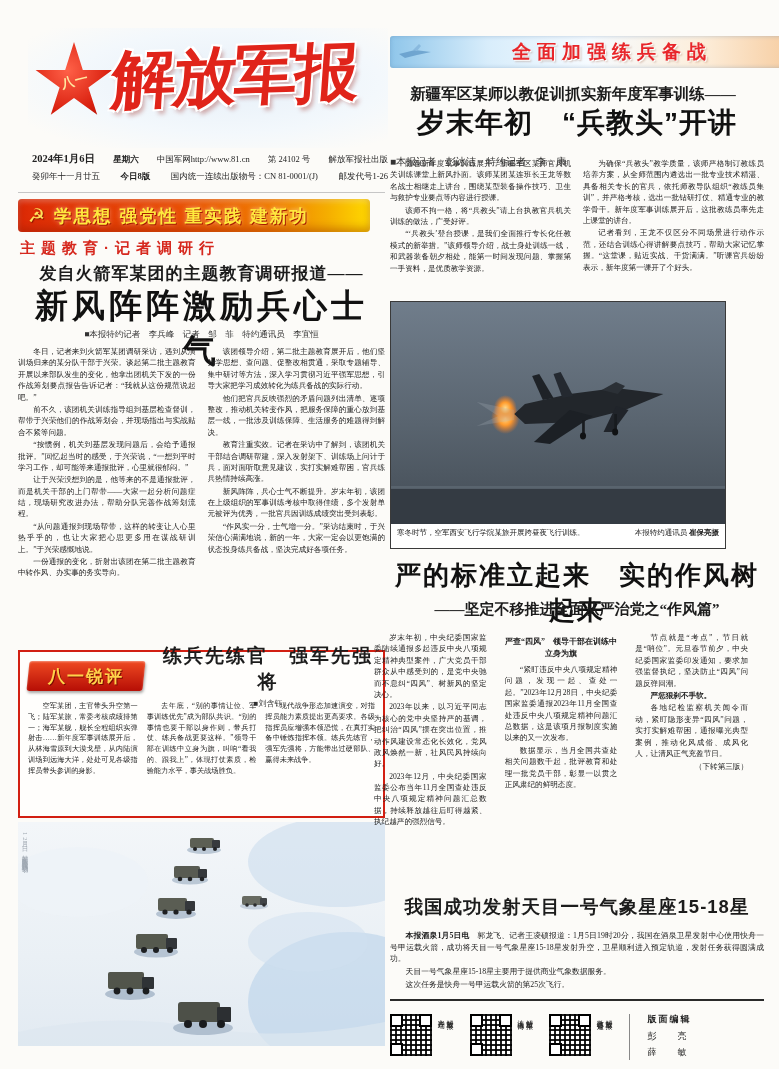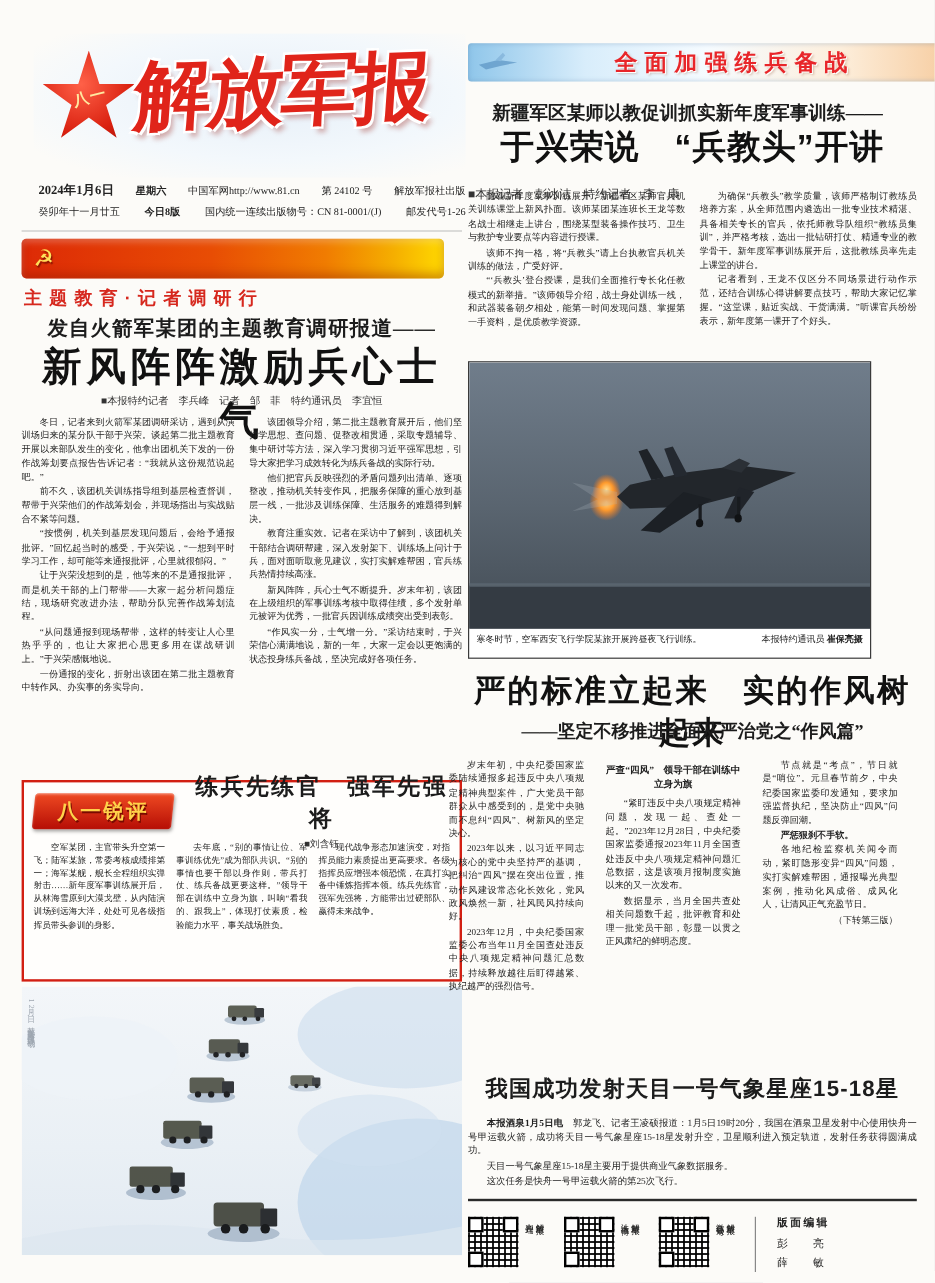--- a/index.html
+++ b/index.html
@@ -138,20 +138,21 @@
       <span>癸卯年十一月廿五</span>
       <span class="info-b">今日8版</span>
       <span>国内统一连续出版物号：CN 81-0001/(J)</span>
       <span>邮发代号1-26</span>
     </div>
   </div>
   <div class="header-rule"></div>
 
   <div class="theme-banner">
     <span class="emblem">☭</span>
+    <span class="theme-banner-text">学思想 强党性 重实践 建新功</span>
   </div>
   <div class="theme-sub">主题教育·记者调研行</div>
 
   <div class="lead-kicker">发自火箭军某团的主题教育调研报道——</div>
   <div class="lead-headline">新风阵阵激励兵心士气</div>
   <div class="lead-byline">■本报特约记者　李兵峰　记者　邹　菲　特约通讯员　李宜恒</div>
   <div class="lead-cols">
     <div class="tcol">
       <p class="p">冬日，记者来到火箭军某团调研采访，遇到从演训场归来的某分队干部于兴荣。谈起第二批主题教育开展以来部队发生的变化，他拿出团机关下发的一份作战筹划要点报告告诉记者：“我就从这份规范说起吧。”</p>
       <p class="p">前不久，该团机关训练指导组到基层检查督训，帮带于兴荣他们的作战筹划会，并现场指出与实战贴合不紧等问题。</p>
@@ -270,21 +271,21 @@
 
   <div class="r-banner">
     <svg class="r-banner-jet" width="40" height="24" viewBox="0 0 40 24">
       <path d="M4,14 L20,10 L36,12 L22,15 L10,18 Z" fill="#5b94c4"></path>
       <path d="M18,10 L24,4 L26,6 L22,11 Z" fill="#7fb0d8"></path>
     </svg>
     <span class="r-banner-text">全面加强练兵备战</span>
   </div>
 
   <div class="r-kicker">新疆军区某师以教促训抓实新年度军事训练——</div>
-  <div class="r-headline">于兴荣说　“兵教头”开讲</div>
+  <div class="r-headline">岁末年初　“兵教头”开讲</div>
   <div class="r-byline">■本报记者　彭冰洁　特约记者　李　康</div>
   <div class="r-cols">
     <div class="tcol">
       <p class="p">随着新年度军事训练展开，新疆军区某师官兵机关训练课堂上新风扑面。该师某团某连班长王龙等数名战士相继走上讲台，围绕某型装备操作技巧、卫生与救护专业要点等内容进行授课。</p>
       <p class="p">该师不拘一格，将“兵教头”请上台执教官兵机关训练的做法，广受好评。</p>
       <p class="p">“‘兵教头’登台授课，是我们全面推行专长化任教模式的新举措。”该师领导介绍，战士身处训练一线，和武器装备朝夕相处，能第一时间发现问题、掌握第一手资料，是优质教学资源。</p>
     </div>
     <div class="tcol">
       <p class="p">为确保“兵教头”教学质量，该师严格制订教练员培养方案，从全师范围内遴选出一批专业技术精湛、具备相关专长的官兵，依托师教导队组织“教练员集训”，并严格考核，选出一批钻研打仗、精通专业的教学骨干。新年度军事训练展开后，这批教练员率先走上课堂的讲台。</p>
       <p class="p">记者看到，王龙不仅区分不同场景进行动作示范，还结合训练心得讲解要点技巧，帮助大家记忆掌握。“这堂课，贴近实战、干货满满。”听课官兵纷纷表示，新年度第一课开了个好头。</p>

